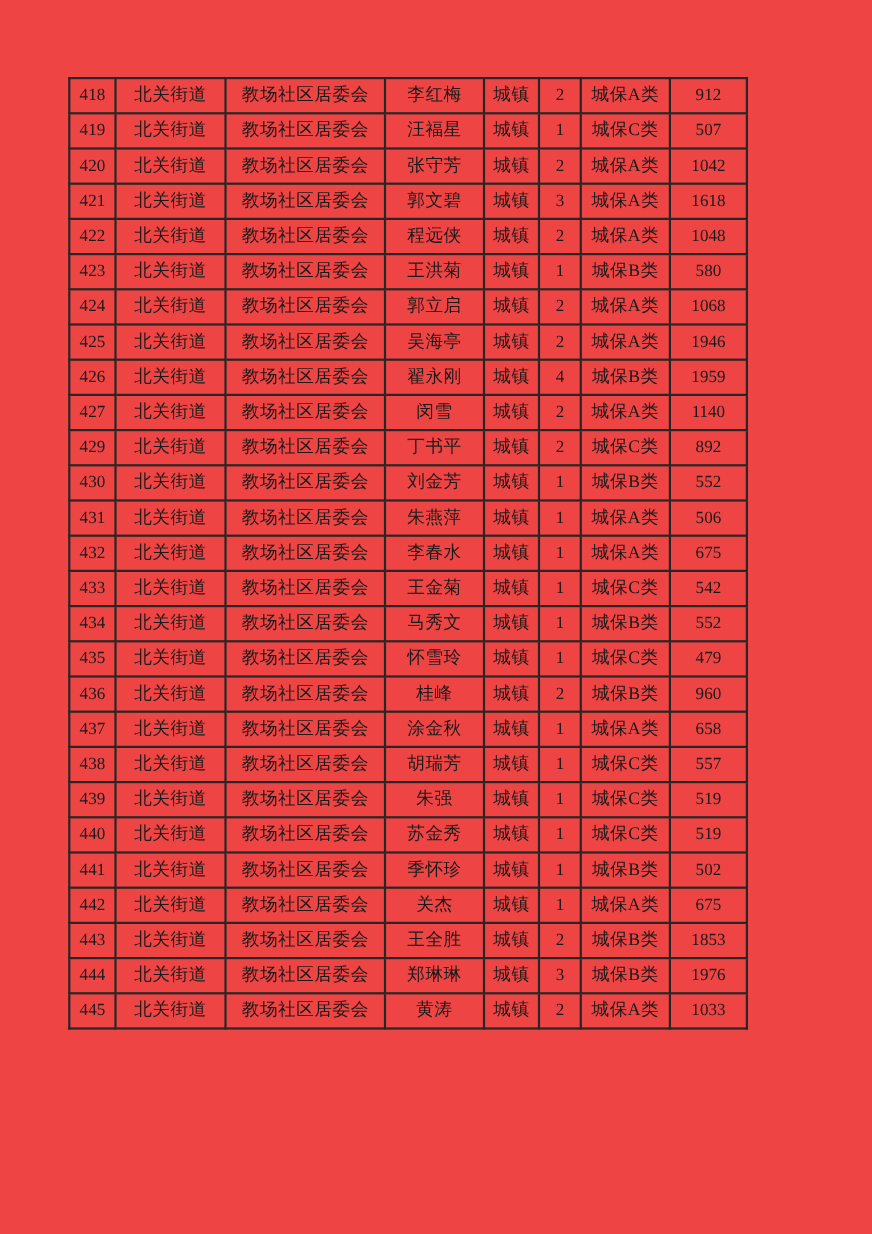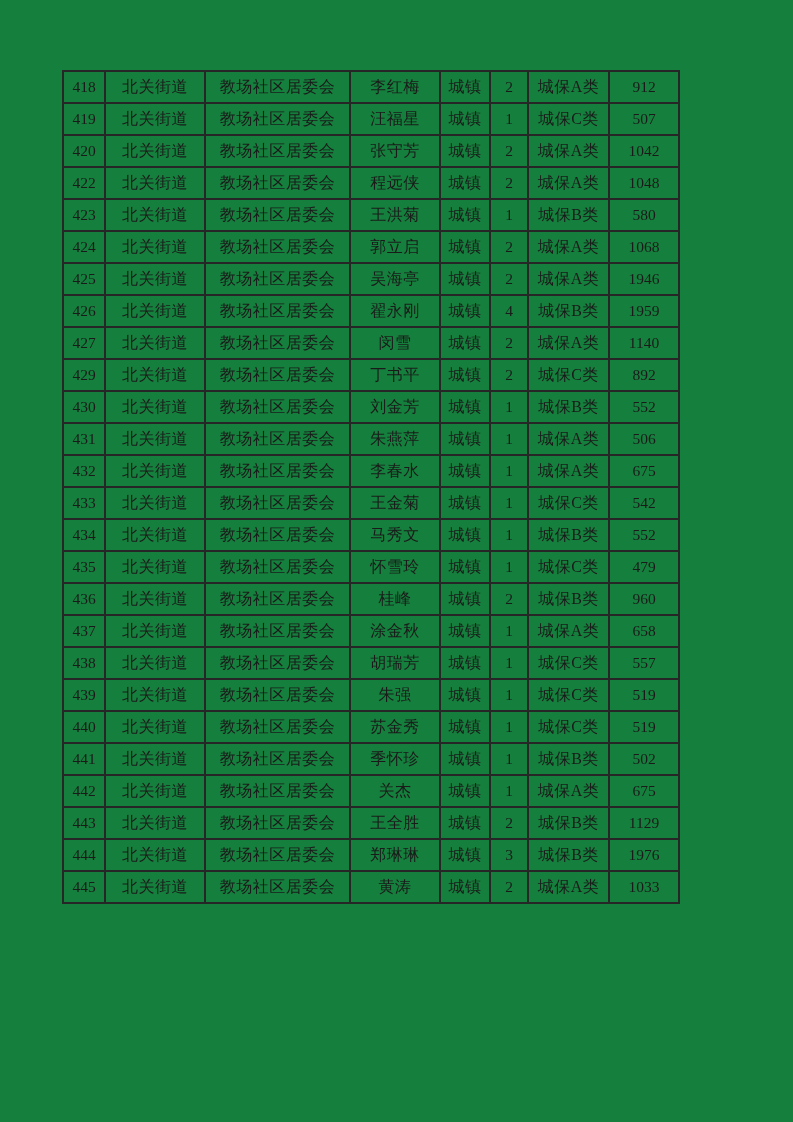--- a/index.html
+++ b/index.html
@@ -4,21 +4,21 @@
 <style>
   html, body {
     margin: 0;
     padding: 0;
     background: #ffffff;
   }
   .page {
     position: relative;
     width: 793px;
     height: 1122px;
-    background: #15803d;
+    background: #ef4444;
     overflow: hidden;
     font-family: "Liberation Serif", "DejaVu Serif", serif;
     color: #1a1a1a;
   }
   table.roster {
     position: absolute;
     left: 62px;
     top: 70px;
     width: 616px;
     border-collapse: collapse;
@@ -84,20 +84,30 @@
     <td class="num">420</td>
     <td>北关街道</td>
     <td>教场社区居委会</td>
     <td>张守芳</td>
     <td>城镇</td>
     <td class="num">2</td>
     <td>城保A类</td>
     <td class="num">1042</td>
   </tr>
 
+  <tr>
+    <td class="num">421</td>
+    <td>北关街道</td>
+    <td>教场社区居委会</td>
+    <td>郭文碧</td>
+    <td>城镇</td>
+    <td class="num">3</td>
+    <td>城保A类</td>
+    <td class="num">1618</td>
+  </tr>
 
   <tr>
     <td class="num">422</td>
     <td>北关街道</td>
     <td>教场社区居委会</td>
     <td>程远侠</td>
     <td>城镇</td>
     <td class="num">2</td>
     <td>城保A类</td>
     <td class="num">1048</td>
@@ -314,21 +324,21 @@
   </tr>
 
   <tr>
     <td class="num">443</td>
     <td>北关街道</td>
     <td>教场社区居委会</td>
     <td>王全胜</td>
     <td>城镇</td>
     <td class="num">2</td>
     <td>城保B类</td>
-    <td class="num">1129</td>
+    <td class="num">1853</td>
   </tr>
 
   <tr>
     <td class="num">444</td>
     <td>北关街道</td>
     <td>教场社区居委会</td>
     <td>郑琳琳</td>
     <td>城镇</td>
     <td class="num">3</td>
     <td>城保B类</td>

